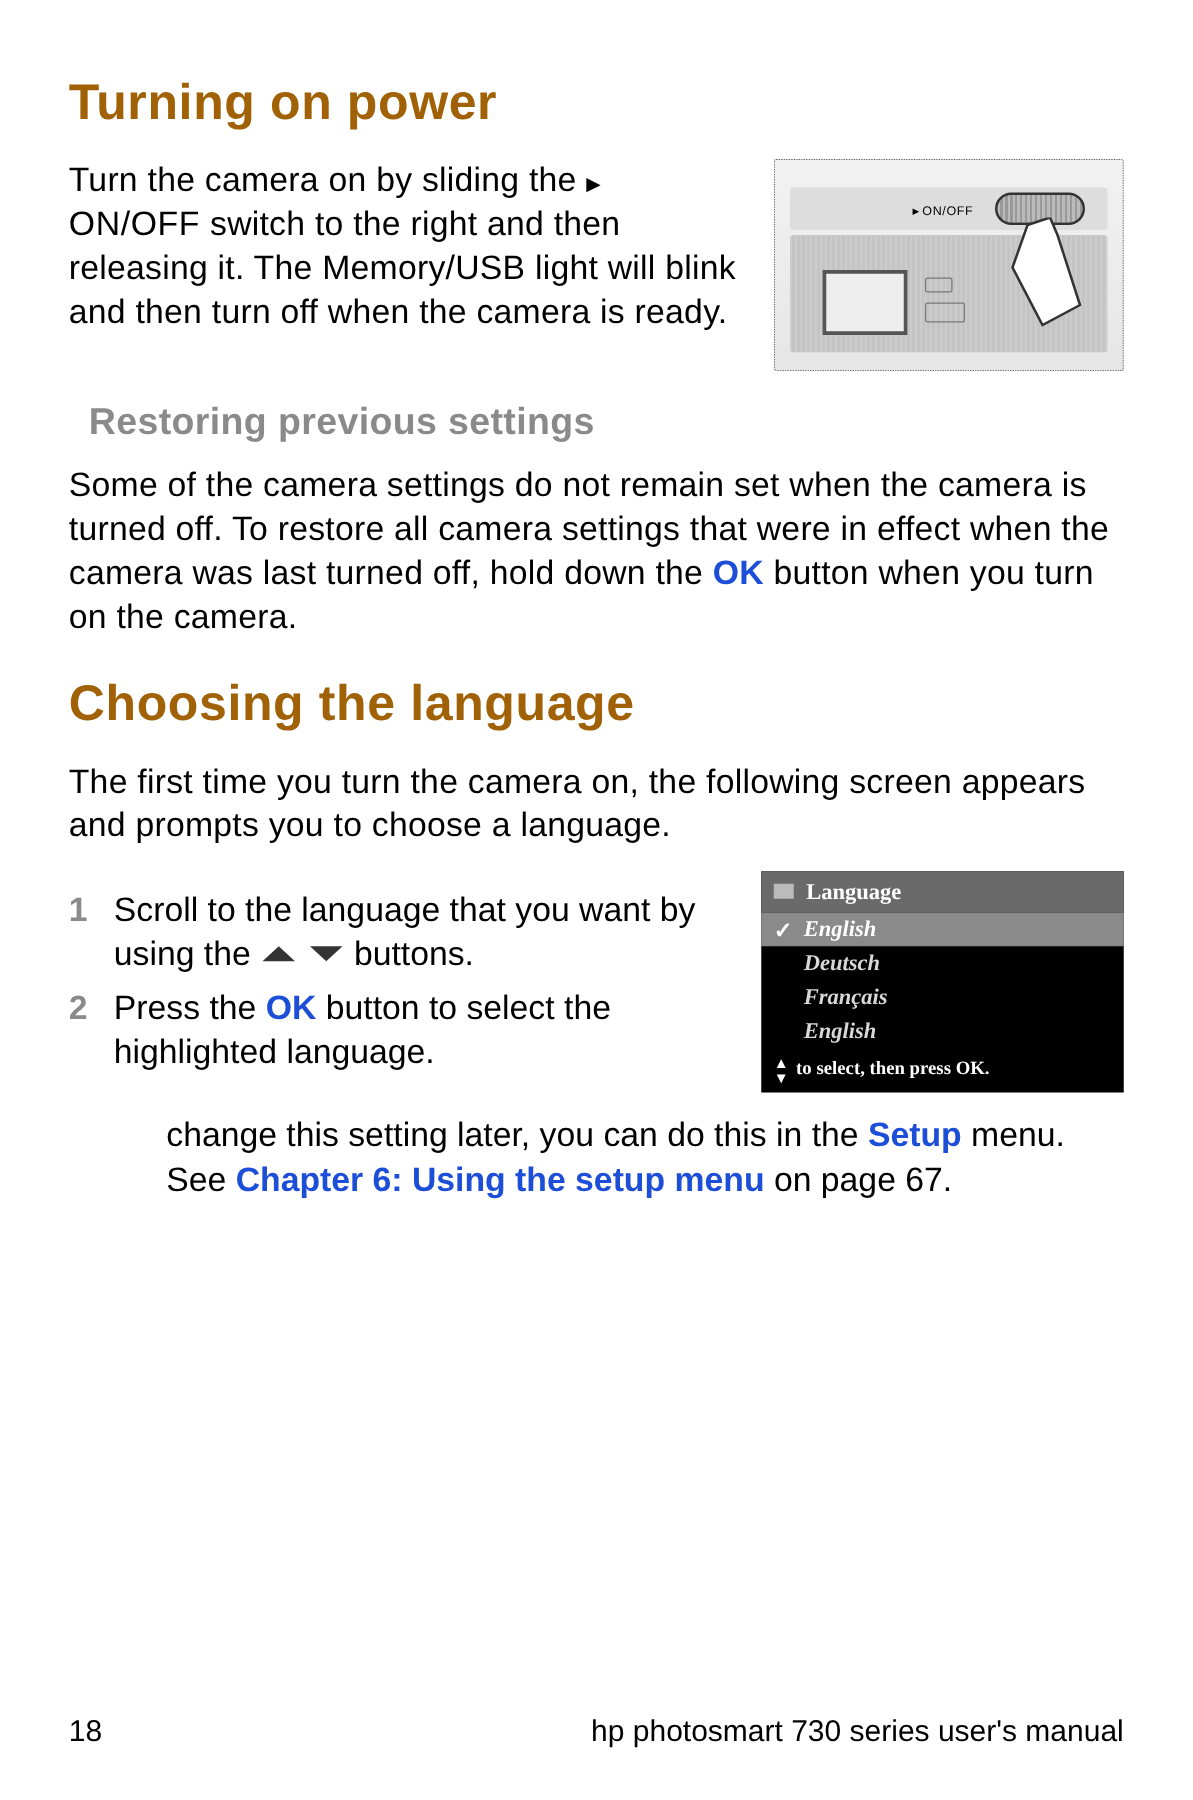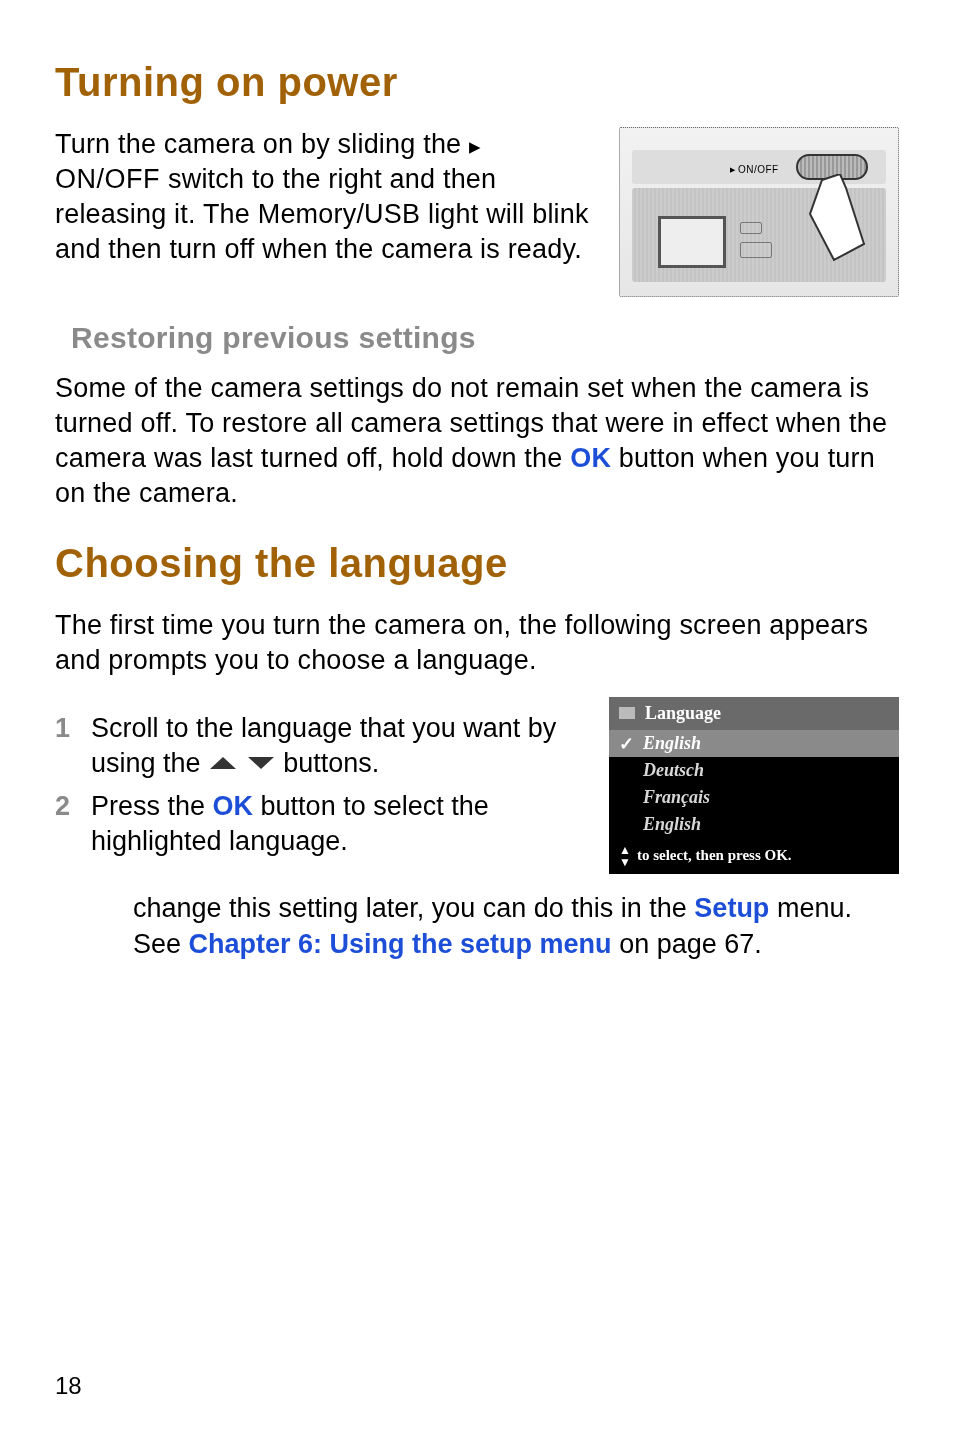--- a/index.html
+++ b/index.html
@@ -144,14 +144,15 @@
         <span> menu. See </span>
         <span class="grey-strong">Chapter 6: Using the setup menu</span>
         <span> on page 67.</span>
       </div>
     </div>
 
   </div>
 
   <div class="footer">
     <div>18</div>
+    <div>hp photosmart 730 series user's manual</div>
   </div>
 </div>
 
 </body></html>

